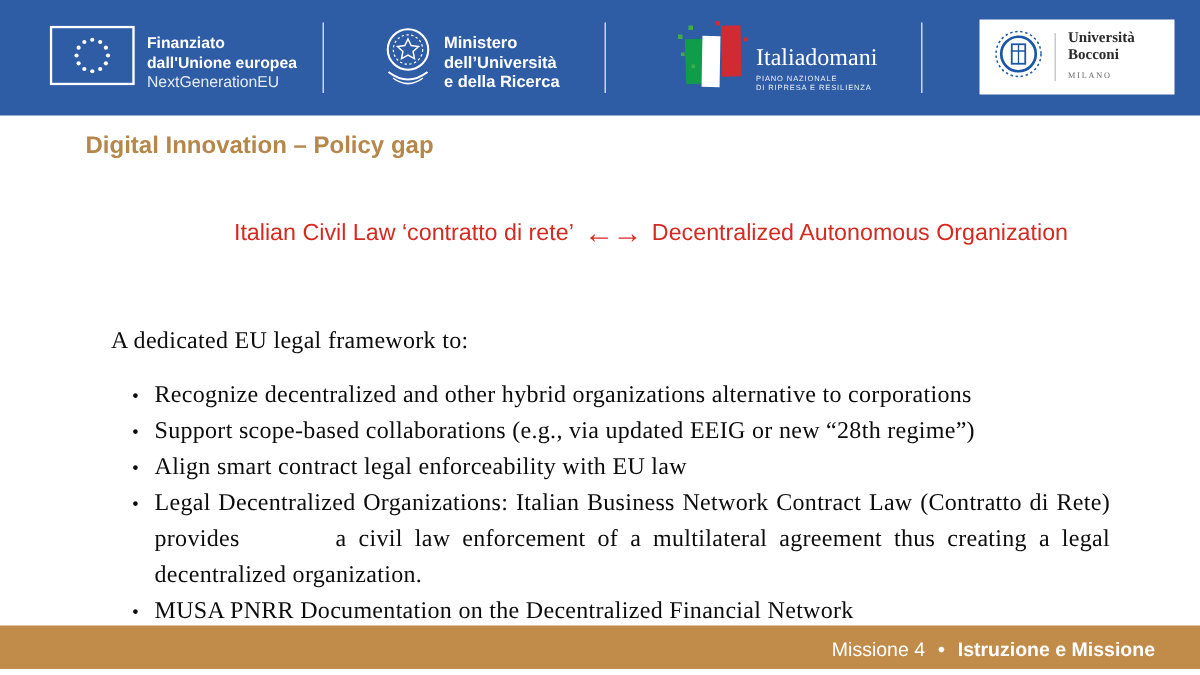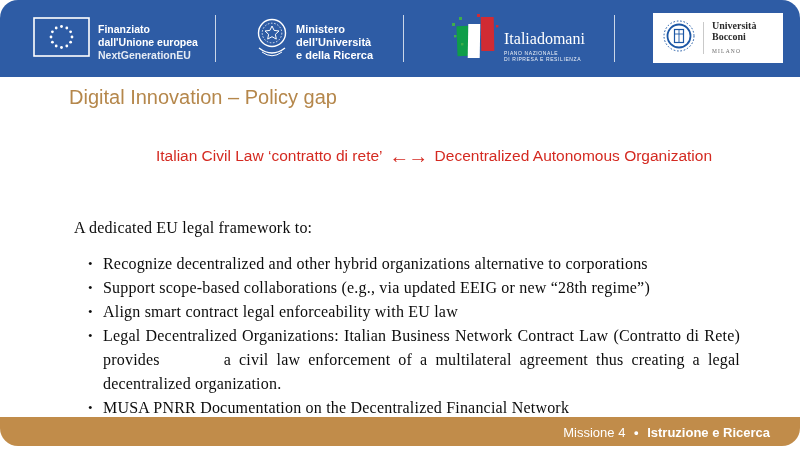--- a/index.html
+++ b/index.html
@@ -1,47 +1,47 @@
 <!DOCTYPE html>
 <html lang="en" style="--banner-blue: #2e5ca5; --title-tan: #b5874b; --headline-red: #d42a21; --footer-tan: #c18c4a;"><head>
 <meta charset="utf-8">
 <style>
   html,body{margin:0;padding:0;background:#fff;}
   .slide{position:relative;width:800px;height:446px;background:#fff;overflow:hidden;
-         font-family:"Liberation Sans",sans-serif;border-radius:18px;}
+         font-family:"Liberation Sans",sans-serif;}
 
   
   .banner{position:absolute;left:0;top:0;width:800px;height:77px;
           background:var(--banner-blue,#2e5ca5);}
   .banner .vdiv{position:absolute;top:15px;width:1px;height:47px;background:rgba(255,255,255,.75);}
   .vdiv1{left:215px;} .vdiv2{left:403px;} .vdiv3{left:614px;}
 
   .eu-flag{position:absolute;left:33px;top:17px;}
   .eu-text{position:absolute;left:98px;top:23px;color:#fff;font-size:10.5px;line-height:13px;font-weight:bold;}
-  .eu-text .ngeu{font-weight:bold;opacity:.88;}
+  .eu-text .ngeu{font-weight:normal;opacity:.88;}
 
   .gov-emblem{position:absolute;left:254px;top:17px;}
   .gov-text{position:absolute;left:296px;top:23px;color:#fff;font-size:11px;line-height:13px;font-weight:bold;}
 
   .itd-flag{position:absolute;left:452px;top:13px;}
   .itd-text{position:absolute;left:504px;top:30px;color:#fff;}
   .itd-name{font-family:"Liberation Serif",serif;font-size:16px;line-height:17px;}
   .itd-name b{font-weight:normal;}
   .itd-sub{font-size:5px;line-height:6px;letter-spacing:.6px;margin-top:3px;opacity:.92;}
 
   .bocconi-box{position:absolute;left:653px;top:13px;width:130px;height:50px;background:#fff;
                display:flex;align-items:center;font-family:Liberation Serif, serif;}
   .bocconi-emblem{margin-left:9px;flex:0 0 auto;}
   .bocconi-div{width:1px;height:32px;background:#c9c9c9;margin:0 8px 0 7px;}
   .bocconi-text{color:#2b2b2b;font-size:10px;line-height:11px;font-weight:bold;}
   .bocconi-city{font-size:5.5px;letter-spacing:1.2px;color:#6a6a6a;font-weight:normal;margin-top:4px;}
 
   
-  .page-title{position:absolute;left:69px;top:84px;font-size:20px;line-height:27px;
-              color:var(--title-tan,#b5874b);font-weight:normal;}
+  .page-title{position:absolute;left:57px;top:84px;font-size:16px;line-height:27px;
+              color:var(--title-tan,#b5874b);font-weight:bold;}
 
   .headline{position:absolute;left:0;top:145px;width:800px;text-align:center;
             color:var(--headline-red,#d42a21);font-size:15.5px;line-height:22px;margin-left:34px;}
   .headline .arrows{font-size:20px;vertical-align:-2px;letter-spacing:-1px;padding:0 3px;}
 
   .body-text{position:absolute;left:62px;top:204px;width:678px;color:#0c0c0c;
              font-family:"Liberation Serif",serif;font-size:16px;line-height:24px;letter-spacing:.2px;}
   .intro{margin:12px;}
   ul.bullets{margin:0;padding:0 0 0 41px;list-style:none;}
   ul.bullets li{position:relative;margin:0;}
@@ -171,16 +171,16 @@
       <li>Support scope-based collaborations (e.g., via updated EEIG or new “28th regime”)</li>
       <li>Align smart contract legal enforceability with EU law</li>
       <li class="justify">Legal Decentralized Organizations: Italian Business Network Contract Law (Contratto di Rete) provides&nbsp;&nbsp;&nbsp;&nbsp;&nbsp;&nbsp;&nbsp; a civil law enforcement of a multilateral agreement thus creating a legal decentralized organization.</li>
       <li>MUSA PNRR Documentation on the Decentralized Financial Network</li>
     </ul>
   </div>
 
   <div class="footer">
     <span>Missione 4</span>
     <span class="sep">•</span>
-    <span class="area">Istruzione e Ricerca</span>
+    <span class="area">Istruzione e Missione</span>
   </div>
 
 </div>
 
 </body></html>

